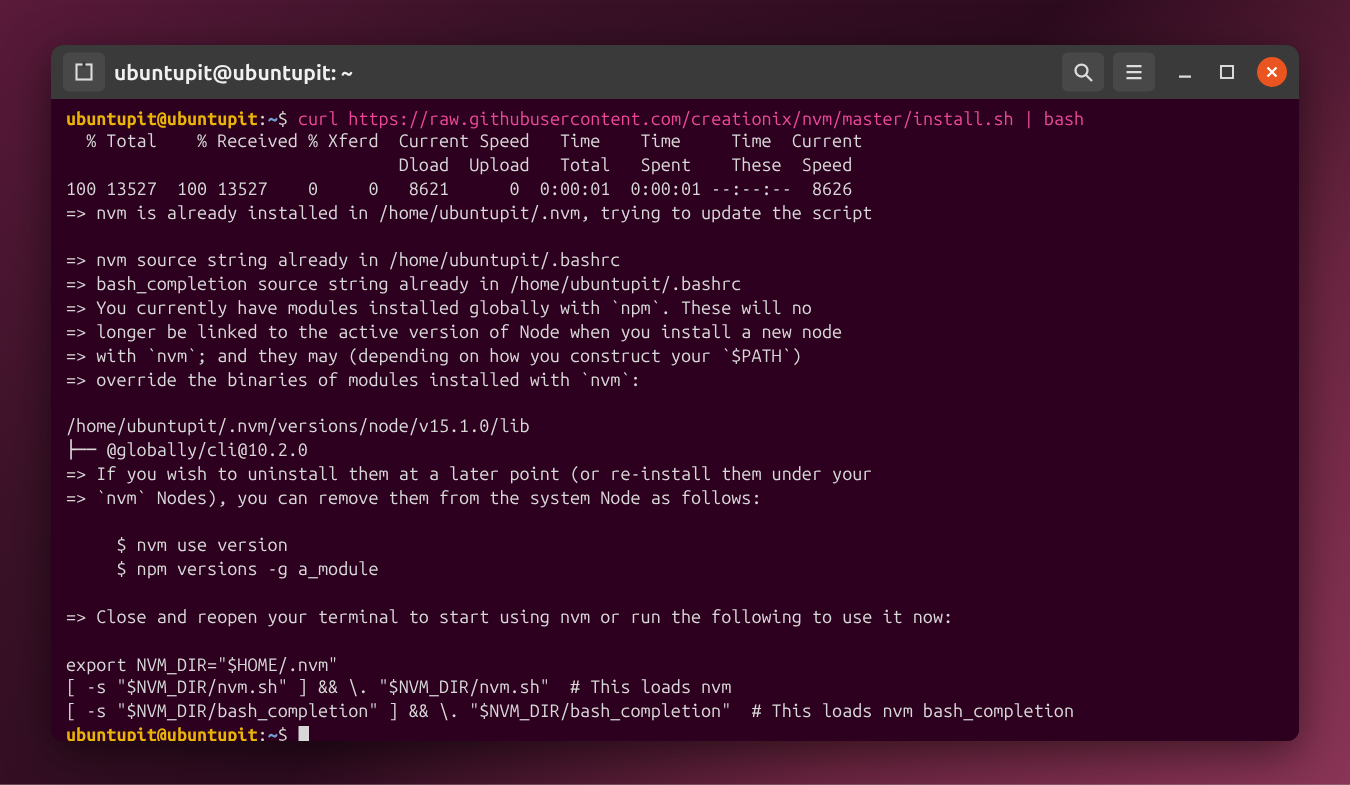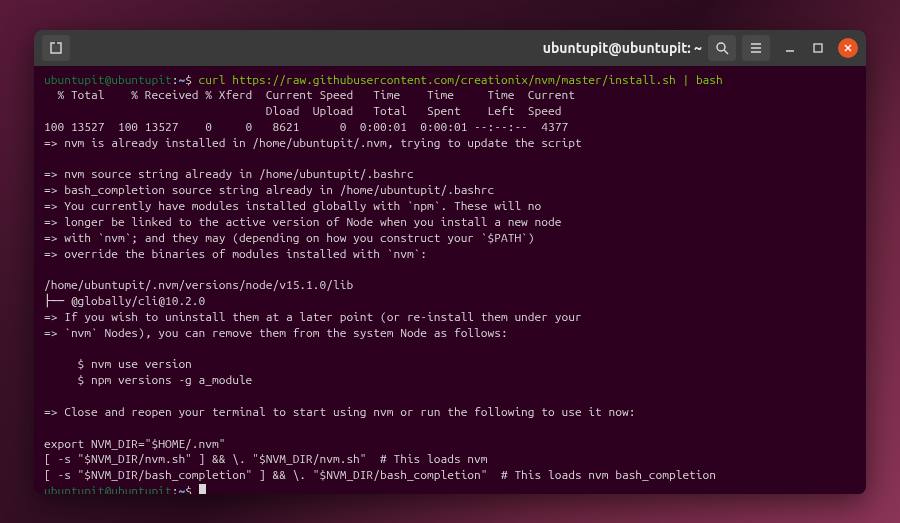--- a/index.html
+++ b/index.html
@@ -27,42 +27,42 @@
   }
   .tb-btn {
     width: 28px; height: 26px;
     border-radius: 4px;
     display: flex; align-items: center; justify-content: center;
     color: #e0e0e0;
   }
   .tb-btn.ghost { background: #484848; }
   .title {
     flex: 1;
-    text-align: right;
+    text-align: left;
     color: #f0f0f0;
     font-size: 14px;
     font-weight: bold;
     font-family: Ubuntu, sans-serif;
   }
   .window-controls { display: flex; gap: 12px; align-items: center; margin-left: 6px; }
   .wc { width: 16px; height: 16px; display:flex; align-items:center; justify-content:center; color:#ddd; }
   .wc.close { width: 20px; height: 20px; border-radius: 50%; background: #e95420; color:#fff; }
   .terminal {
     flex: 1;
     padding: 6px 10px;
     color: #d8d8d8;
     font-size: 12px;
     line-height: 1.32;
     white-space: pre;
     overflow: hidden;
     background: #2c001e;
   }
-  .prompt-user { color: #15803d; font-weight: normal; }
+  .prompt-user { color: #eab308; font-weight: bold; }
   .prompt-path { color: #729fcf; font-weight: bold; }
-  .cmd { color: #84cc16; }
+  .cmd { color: #ec4899; }
   .cursor {
     display: inline-block;
     width: 7px; height: 13px;
     background: #d8d8d8;
     vertical-align: text-bottom;
   }
   svg { display: block; }
 </style>
 </head>
 <body>
@@ -104,22 +104,22 @@
         <svg width="10" height="10" viewBox="0 0 10 10">
             <line x1="2" y1="2" x2="8" y2="8" stroke="#fff" stroke-width="1.5"></line>
             <line x1="8" y1="2" x2="2" y2="8" stroke="#fff" stroke-width="1.5"></line>
           </svg>
       </div>
     </div>
   </div>
 
   <div class="terminal"><span class="prompt-user">ubuntupit@ubuntupit</span><span>:</span><span class="prompt-path">~</span><span>$ </span><span class="cmd">curl https://raw.githubusercontent.com/creationix/nvm/master/install.sh | bash</span>
 <span>  % Total    % Received % Xferd  Current Speed   Time    Time     Time  Current</span>
-<span>                                 Dload  Upload   Total   Spent    Left  Speed</span>
-<span>100 13527  100 13527    0     0   8621      0  0:00:01  0:00:01 --:--:--  4377</span>
+<span>                                 Dload  Upload   Total   Spent    These  Speed</span>
+<span>100 13527  100 13527    0     0   8621      0  0:00:01  0:00:01 --:--:--  8626</span>
 <span>=&gt; nvm is already installed in /home/ubuntupit/.nvm, trying to update the script</span>
 <span></span>
 <span>=&gt; nvm source string already in /home/ubuntupit/.bashrc</span>
 <span>=&gt; bash_completion source string already in /home/ubuntupit/.bashrc</span>
 <span>=&gt; You currently have modules installed globally with `npm`. These will no</span>
 <span>=&gt; longer be linked to the active version of Node when you install a new node</span>
 <span>=&gt; with `nvm`; and they may (depending on how you construct your `$PATH`)</span>
 <span>=&gt; override the binaries of modules installed with `nvm`:</span>
 <span></span>
 <span>/home/ubuntupit/.nvm/versions/node/v15.1.0/lib</span>

